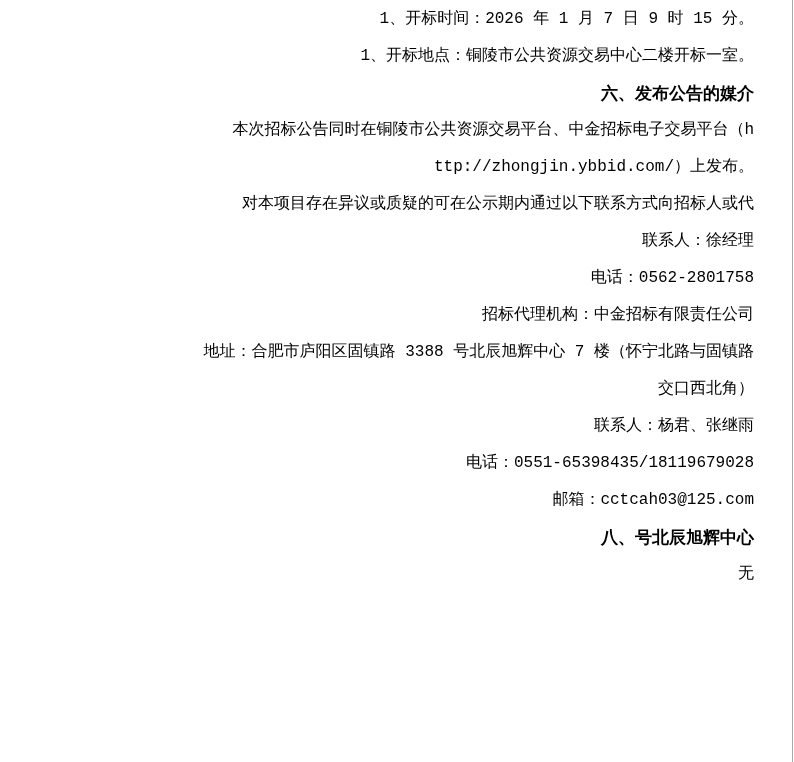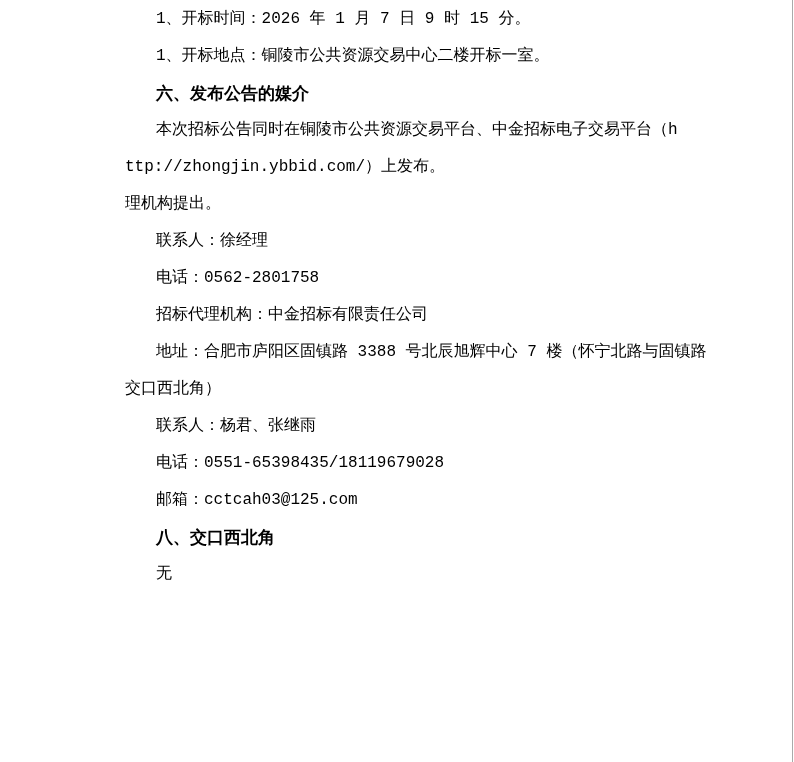--- a/index.html
+++ b/index.html
@@ -12,20 +12,21 @@
     height: 762px;
     position: relative;
     overflow: hidden;
     color: #000000;
   }
   .page {
     position: absolute;
     top: 1px;
     left: 125px;
     right: 40px;
+    text-align: right;
   }
   .line {
     font-family: "Liberation Mono", "DejaVu Sans Mono", monospace;
     font-size: 16px;
     line-height: 37px;
     height: 37px;
     white-space: pre;
     color: #000000;
   }
   .indent {
@@ -51,26 +52,26 @@
 </style>
 </head>
 <body>
 
 <div class="page">
   <div class="line indent">1、开标时间：2026 年 1 月 7 日 9 时 15 分。</div>
   <div class="line indent">1、开标地点：铜陵市公共资源交易中心二楼开标一室。</div>
   <div class="line heading">六、发布公告的媒介</div>
   <div class="line indent">本次招标公告同时在铜陵市公共资源交易平台、中金招标电子交易平台（h</div>
   <div class="line flush">ttp://zhongjin.ybbid.com/）上发布。</div>
-  <div class="line flush">理机构提出。</div>
+  <div class="line indent">对本项目存在异议或质疑的可在公示期内通过以下联系方式向招标人或代</div>
   <div class="line indent">联系人：徐经理</div>
   <div class="line indent">电话：0562-2801758</div>
   <div class="line indent">招标代理机构：中金招标有限责任公司</div>
   <div class="line indent">地址：合肥市庐阳区固镇路 3388 号北辰旭辉中心 7 楼（怀宁北路与固镇路</div>
   <div class="line flush">交口西北角）</div>
   <div class="line indent">联系人：杨君、张继雨</div>
   <div class="line indent">电话：0551-65398435/18119679028</div>
   <div class="line indent">邮箱：cctcah03@125.com</div>
-  <div class="line heading">八、交口西北角</div>
+  <div class="line heading">八、号北辰旭辉中心</div>
   <div class="line indent">无</div>
 </div>
 
 <div class="right-edge"></div>
 
 </body></html>

